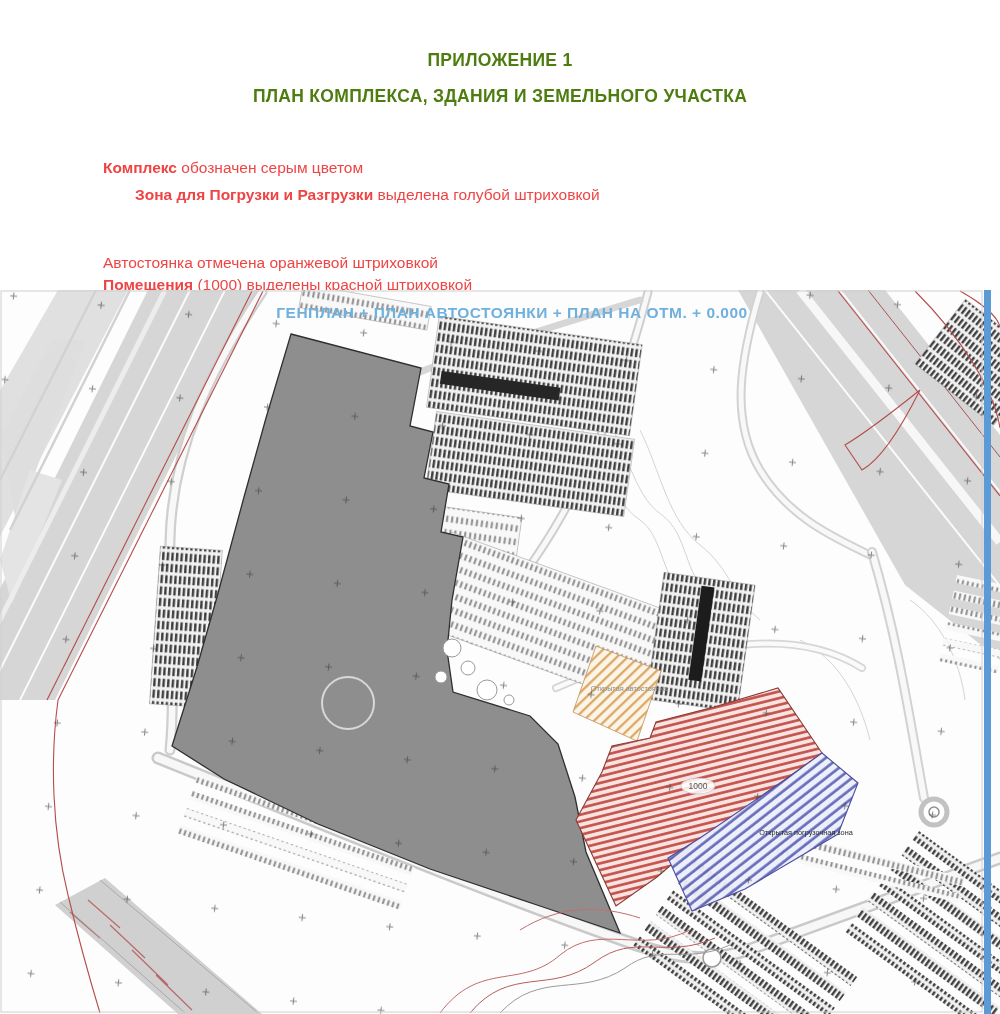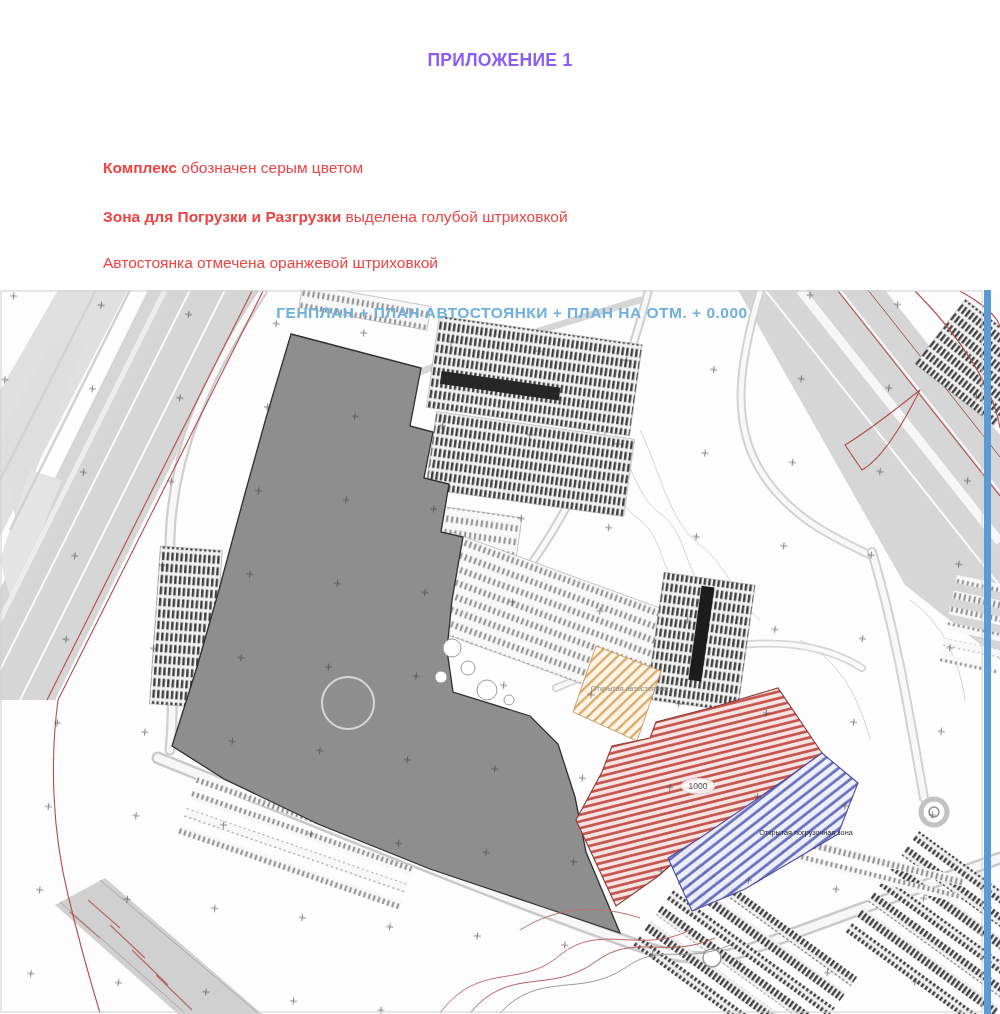--- a/index.html
+++ b/index.html
@@ -1,36 +1,38 @@
 <!DOCTYPE html>
 <html><head>
 <meta charset="utf-8">
 <style>
   html,body{margin:0;padding:0;background:#ffffff;}
   .page{position:relative;width:1000px;height:1014px;background:#ffffff;overflow:hidden;
         font-family:"Liberation Sans", sans-serif;color:#1a1a1a;}
   .doc-title{position:absolute;left:0;width:1000px;text-align:center;font-weight:700;
-             font-size:17.5px;letter-spacing:.3px;color:#8b5cf6;}
+             font-size:17.5px;letter-spacing:.3px;color:#4d7c0f;}
   .t1{top:50px;} .t2{top:86px;}
   .legend-line{position:absolute;left:103px;font-size:15.5px;color:#ef4444;white-space:nowrap;}
   .legend-line b{font-weight:700;}
-  .l1{top:143px;} .l2{top:192px;} .l3{top:238px;} .l4{top:260px;}
+  .l1{top:143px;} .l2{top:170px;margin-left:32px;} .l3{top:238px;} .l4{top:260px;}
   .plan-wrap{position:absolute;left:0;top:290px;width:1000px;height:724px;}
   svg text{font-family:"Liberation Sans", sans-serif;}
 </style>
 </head>
 <body>
 
 <div class="page">
 
   <div class="doc-title t1">ПРИЛОЖЕНИЕ 1</div>
+  <div class="doc-title t2">ПЛАН КОМПЛЕКСА, ЗДАНИЯ И ЗЕМЕЛЬНОГО УЧАСТКА</div>
 
   <p class="legend-line l1"><b>Комплекс</b><span> обозначен серым цветом</span></p>
   <p class="legend-line l2"><b>Зона для Погрузки и Разгрузки</b><span> выделена голубой штриховкой</span></p>
   <p class="legend-line l3"><b></b><span>Автостоянка отмечена оранжевой штриховкой</span></p>
+  <p class="legend-line l4"><b>Помещения</b><span> (1000) выделены красной штриховкой</span></p>
 
   <div class="plan-wrap">
   <svg width="1000" height="724" viewBox="0 290 1000 724" xmlns="http://www.w3.org/2000/svg">
     <defs>
       <pattern id="hatchRed" width="6.5" height="6.5" patternUnits="userSpaceOnUse" patternTransform="rotate(-14)">
         <rect width="6.5" height="6.5" fill="#f7e4e1"></rect>
         <line x1="0" y1="1.4" x2="6.5" y2="1.4" stroke="#c4504a" stroke-width="2.6"></line>
       </pattern>
       <pattern id="hatchBlue" width="8" height="8" patternUnits="userSpaceOnUse" patternTransform="rotate(-38)">
         <rect width="8" height="8" fill="#eceefb"></rect>

